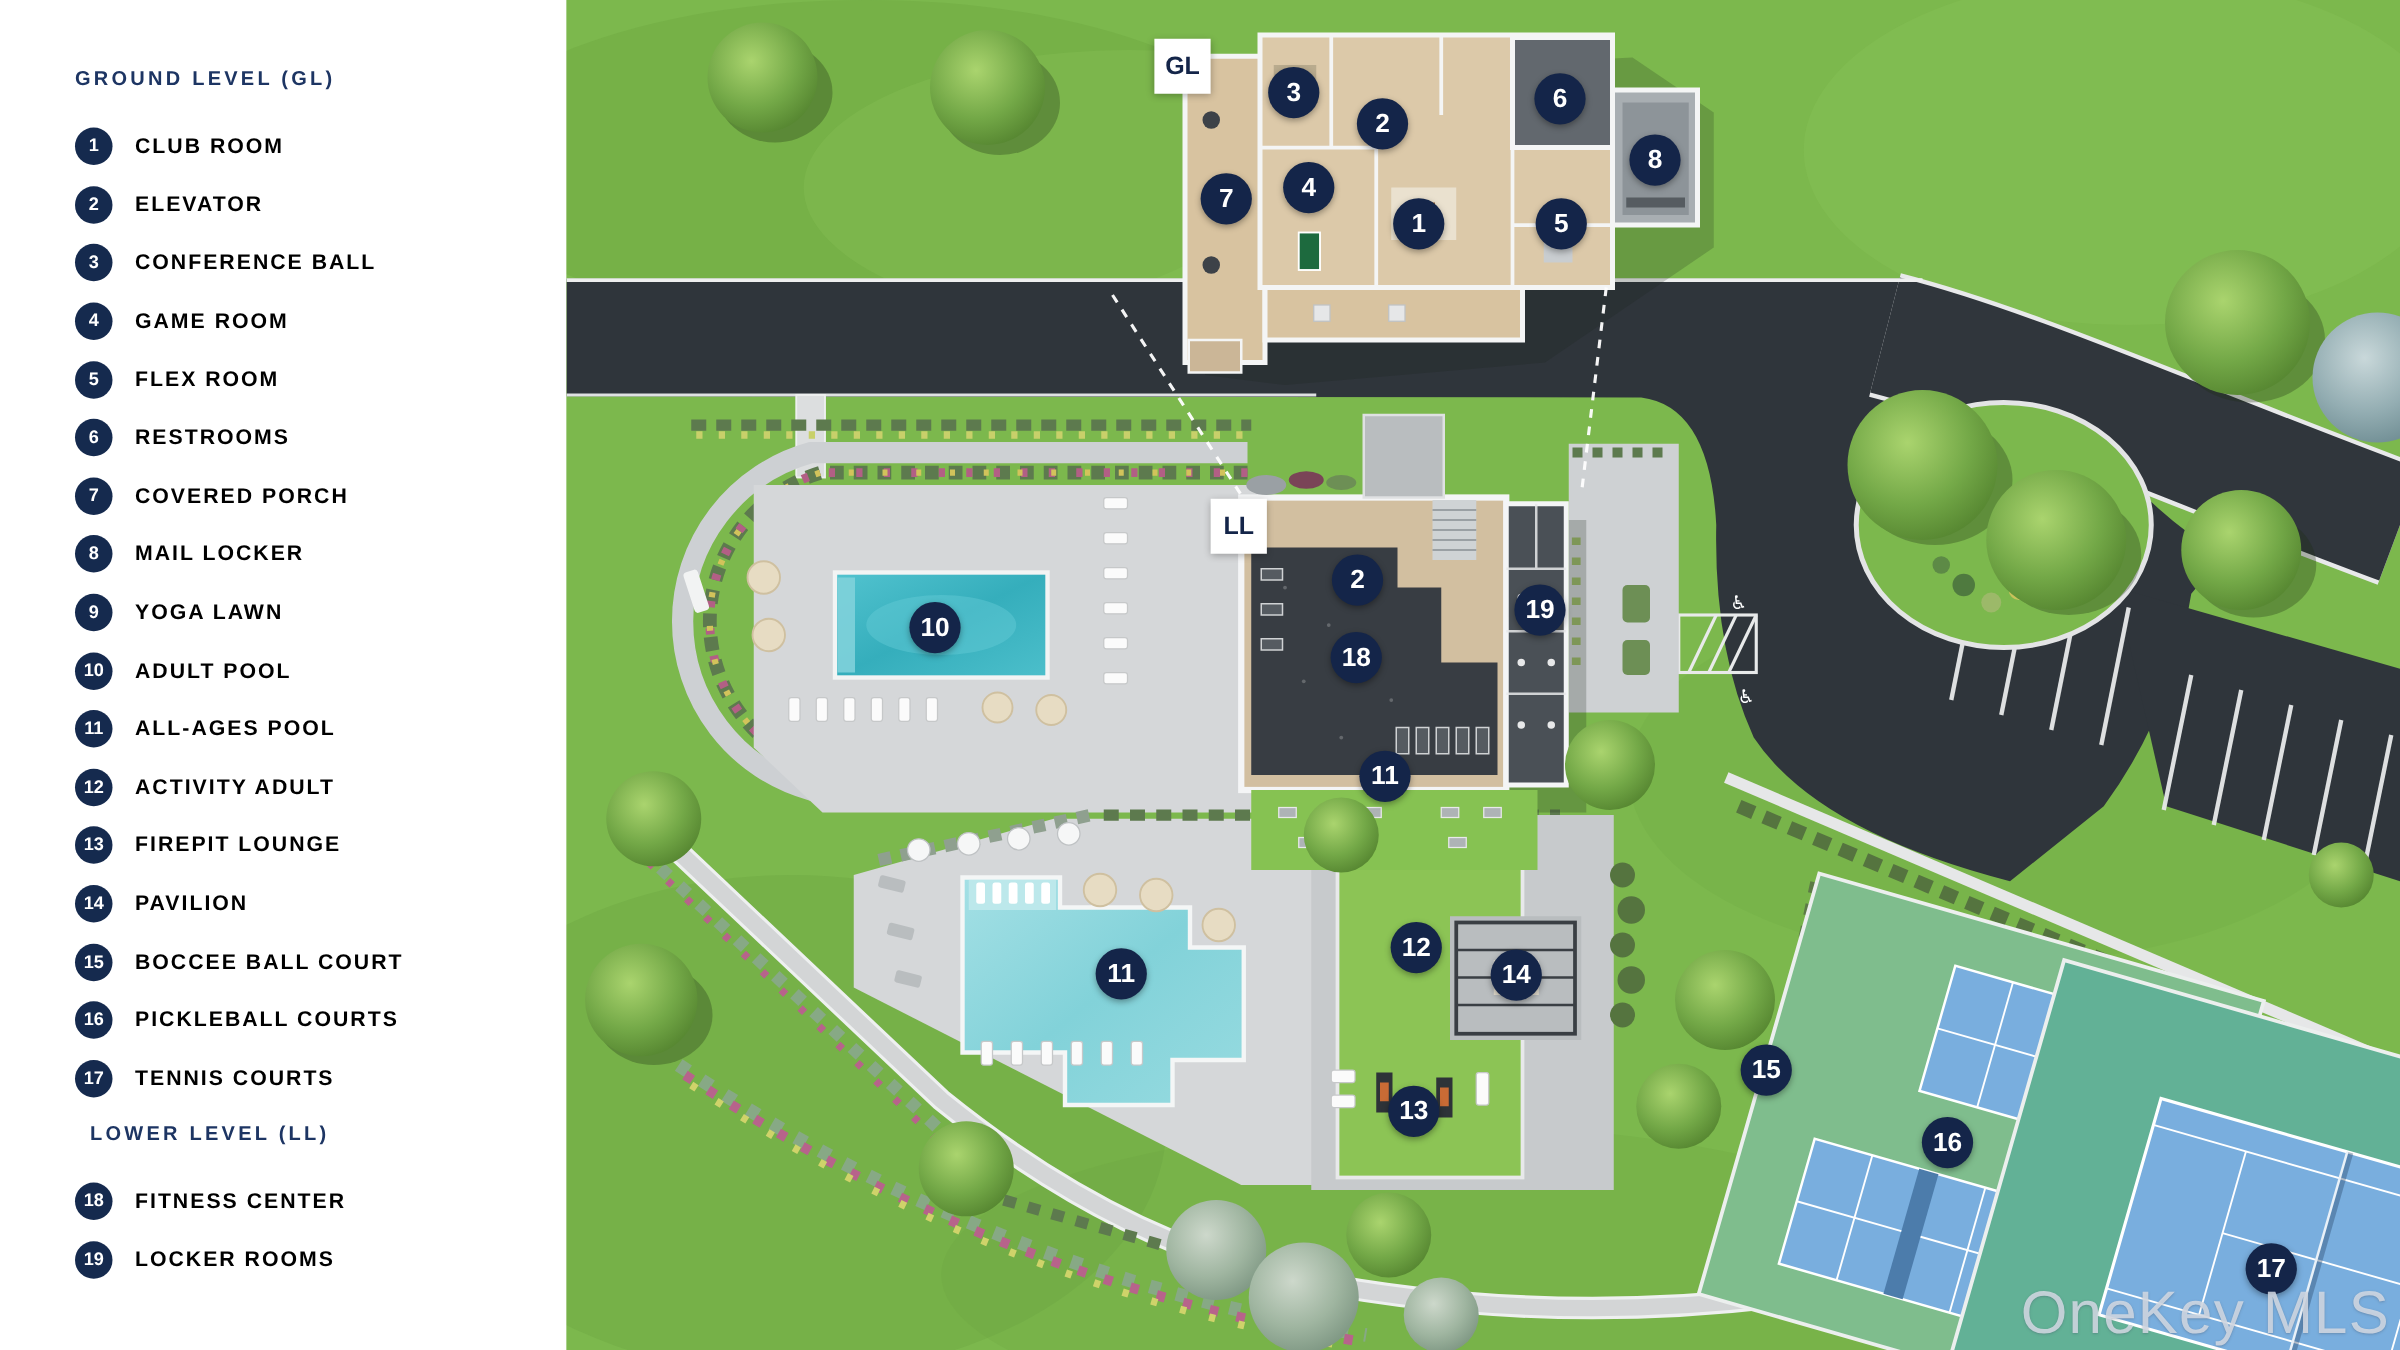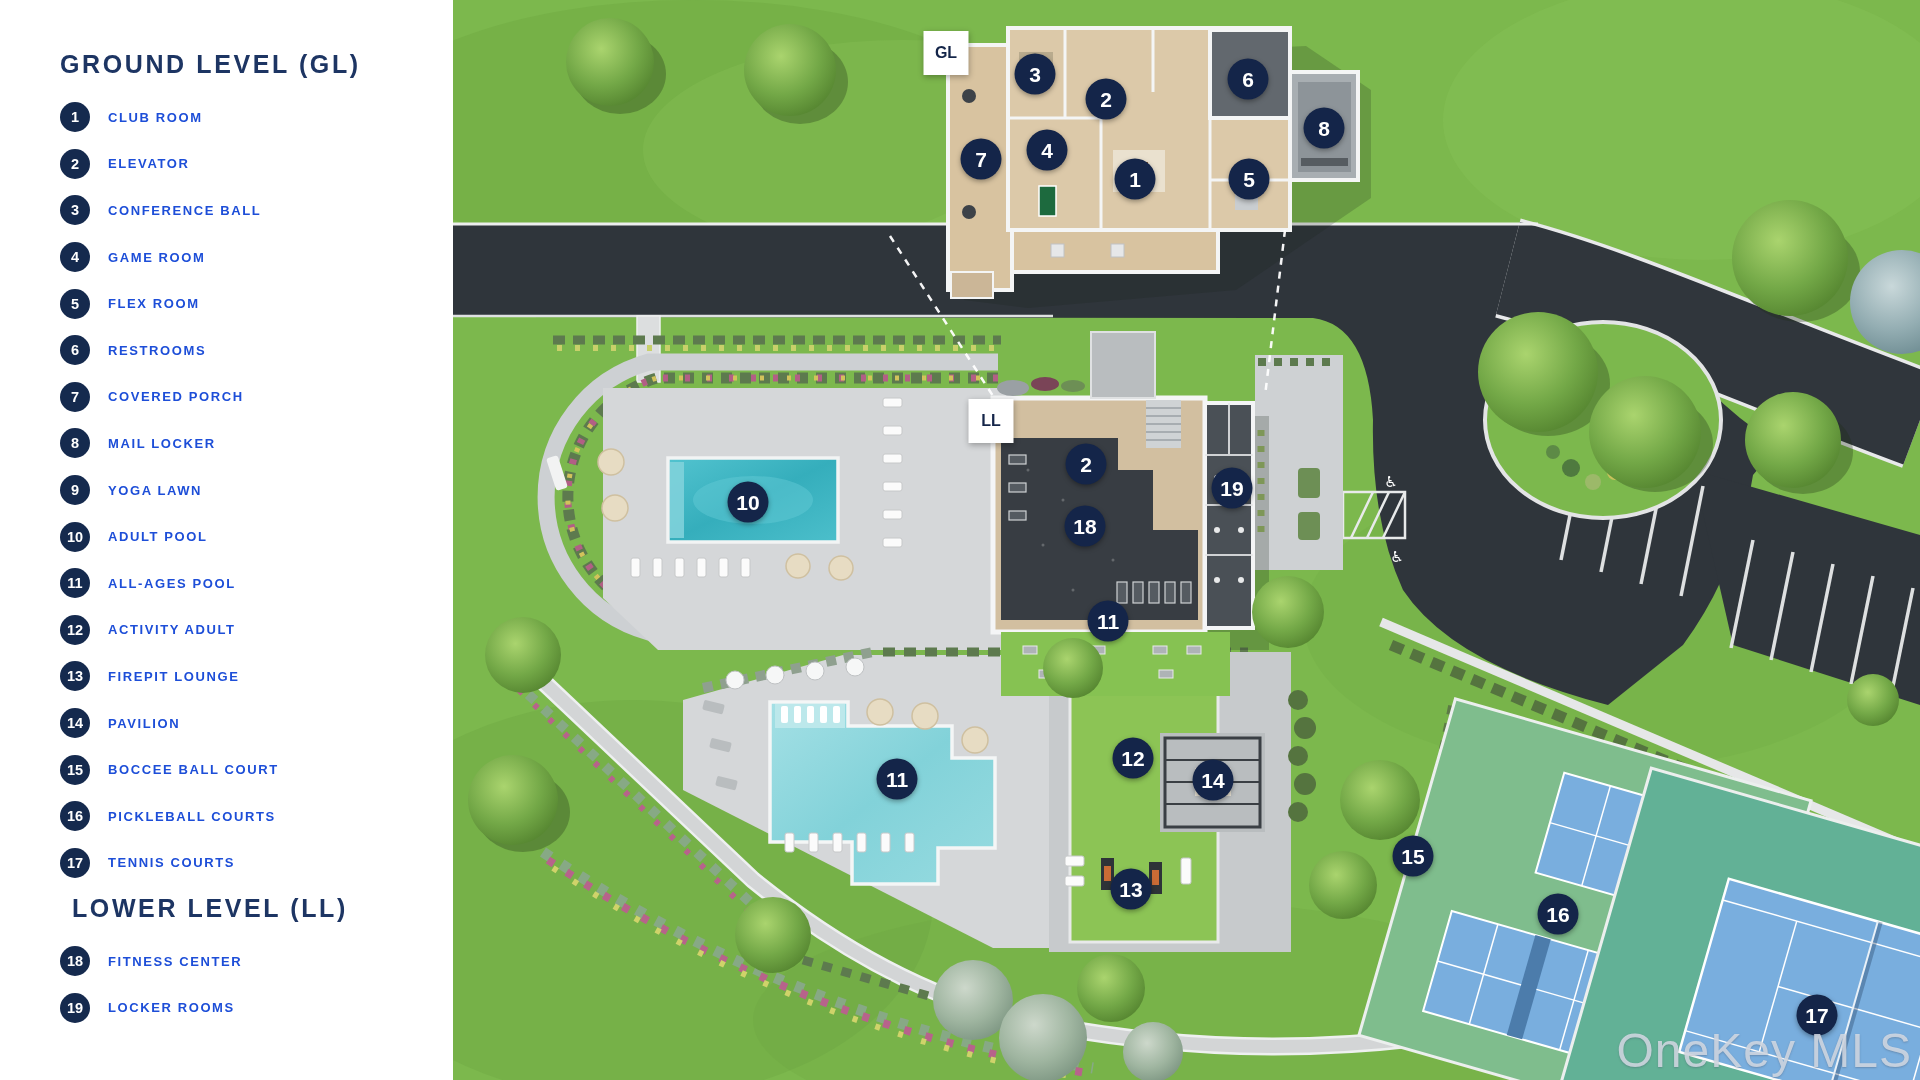--- a/index.html
+++ b/index.html
@@ -1,37 +1,37 @@
 <!DOCTYPE html>
 <html><head>
 <meta charset="utf-8">
 <style>
   html,body{margin:0;padding:0;background:#222;}
   .stage{position:relative;width:1920px;height:1080px;overflow:hidden;background:#ffffff;
          font-family:"Liberation Sans", sans-serif;}
   
   .sidebar{position:absolute;left:0;top:0;width:453px;height:1080px;background:#ffffff;z-index:5;}
   .legend{padding:50px 0 0 60px;}
-  .legend-title{color:#1d3563;font-size:25px;font-weight:700;letter-spacing:2.6px;
+  .legend-title{color:#1d3563;font-size:16px;font-weight:700;letter-spacing:2.6px;
                 line-height:28px;margin:0 0 16px 0;}
   .legend-title.later{margin-top:8px;margin-left:12px;}
   .legend-row{display:flex;align-items:center;height:46.6px;}
   .badge{flex:0 0 auto;width:30px;height:30px;border-radius:50%;background:#152a4e;color:#ffffff;
          font-size:14.5px;font-weight:700;display:flex;align-items:center;justify-content:center;
          margin-right:18px;}
-  .legend-label{color:#1d4ed8;font-size:13px;font-weight:700;letter-spacing:1.6px;white-space:nowrap;}
+  .legend-label{color:#000000;font-size:17px;font-weight:700;letter-spacing:1.6px;white-space:nowrap;}
   
   .map{position:absolute;left:453px;top:0;width:1467px;height:1080px;background:#7cb84d;overflow:hidden;}
   .map svg{position:absolute;left:0;top:0;}
   .marker-layer{position:absolute;left:0;top:0;width:100%;height:100%;z-index:4;}
   .map-marker{position:absolute;width:41px;height:41px;border-radius:50%;background:#142549;
       color:#fff;font-size:21px;font-weight:700;display:flex;align-items:center;justify-content:center;
       transform:translate(-50%,-50%);box-shadow:0 2px 5px rgba(0,0,0,.35);}
   .level-label{position:absolute;width:45px;height:44px;background:#ffffff;color:#142549;
-      font-size:16px;font-weight:700;display:flex;align-items:center;justify-content:center;
+      font-size:20px;font-weight:700;display:flex;align-items:center;justify-content:center;
       transform:translate(-50%,-50%);box-shadow:0 2px 6px rgba(0,0,0,.3);}
   .watermark{position:absolute;right:8px;bottom:2px;z-index:6;color:rgba(213,219,228,0.85);
       font-size:48px;font-weight:400;letter-spacing:1px;text-shadow:0 1px 2px rgba(70,80,100,.35);}
 </style>
 </head>
 <body>
 
 <div class="stage">
 
   <aside class="sidebar">

